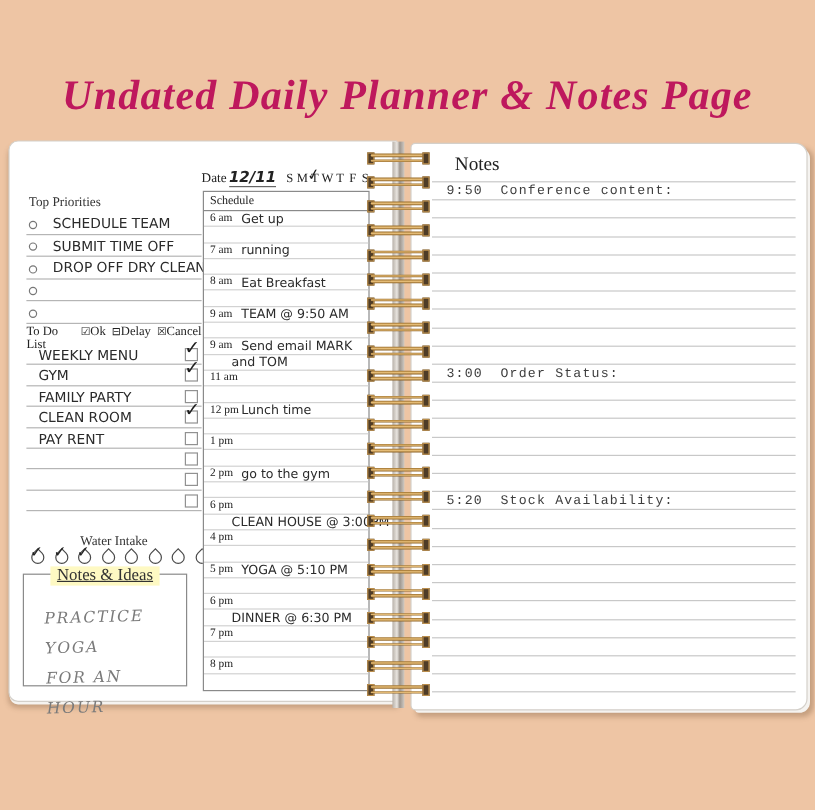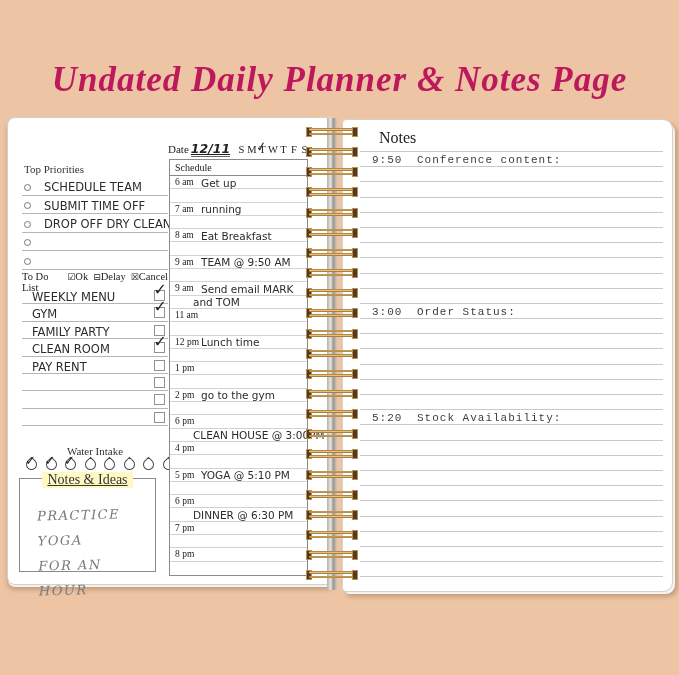--- a/index.html
+++ b/index.html
@@ -65,21 +65,21 @@
   #water-row { position:absolute; left:17px; top:339px; display:flex; gap:6.5px; }
   .drop-wrap { position:relative; width:13px; height:15px; }
   .drop { position:absolute; left:1px; top:2px; width:11px; height:11px; border:1.5px solid #4a4a4a; border-radius:0 50% 50% 50%; transform:rotate(45deg); }
   .drop-check { position:absolute; left:0; top:-4px; font-size:13px; color:#222; }
   #notes-ideas-box { position:absolute; left:11px; top:360px; width:137px; height:94px; border:1px solid #8a8a8a; }
   #notes-ideas-label { display:block; width:max-content; margin:-7px auto 0; background:#fef9c3; padding:0 5px; font-size:14px; color:#333;text-decoration:underline; }
   #notes-ideas-text { margin:14px 0 0 18px; font:italic 13px "DejaVu Serif", serif; color:#7a7a7a; letter-spacing:1.5px; line-height:25px; transform:rotate(-1.5deg); }
   
   #date-row { position:absolute; left:160px; top:21px; width:152px; white-space:nowrap; }
   #date-label { font-size:11px; color:#222; }
-  #date-value { display:inline-block; min-width:38px; text-align:center; border-bottom:1px solid #666; margin-left:2px; font:italic bold 12.5px "DejaVu Sans", sans-serif; color:#222;text-decoration:underline; }
+  #date-value { display:inline-block; min-width:38px; text-align:center; border-bottom:1px solid #666; margin-left:2px; font:italic bold 12.5px "DejaVu Sans", sans-serif; color:#222; }
   #week-letters { margin-left:6px; }
   .week-letter { position:relative; display:inline-block; width:10.5px; text-align:center; font-size:10.5px; color:#222; }
   .day-check { position:absolute; left:-1px; top:-5px; font-size:13px; transform:rotate(-10deg); color:#1d1d1d; }
   #schedule-box { position:absolute; left:161px; top:41px; width:139px; height:417px; border:1px solid #8a8a8a; background:#fff; }
   #schedule-header { height:16px; line-height:15px; padding-left:5px; font-size:10px; border-bottom:1px solid #8a8a8a; color:#222; }
   .sched-row { position:relative; height:13.3px; border-bottom:1px solid #d2d2d2; }
   .sched-row:last-child { border-bottom:none; }
   .sched-hour { position:absolute; left:5px; top:1px; font-size:9.5px; color:#222; white-space:nowrap; }
   .sched-entry { position:absolute; left:31px; top:0.5px; font-size:10.5px; white-space:nowrap; }
   .sched-sub { position:absolute; left:23px; top:0.5px; font-size:10.5px; white-space:nowrap; }

